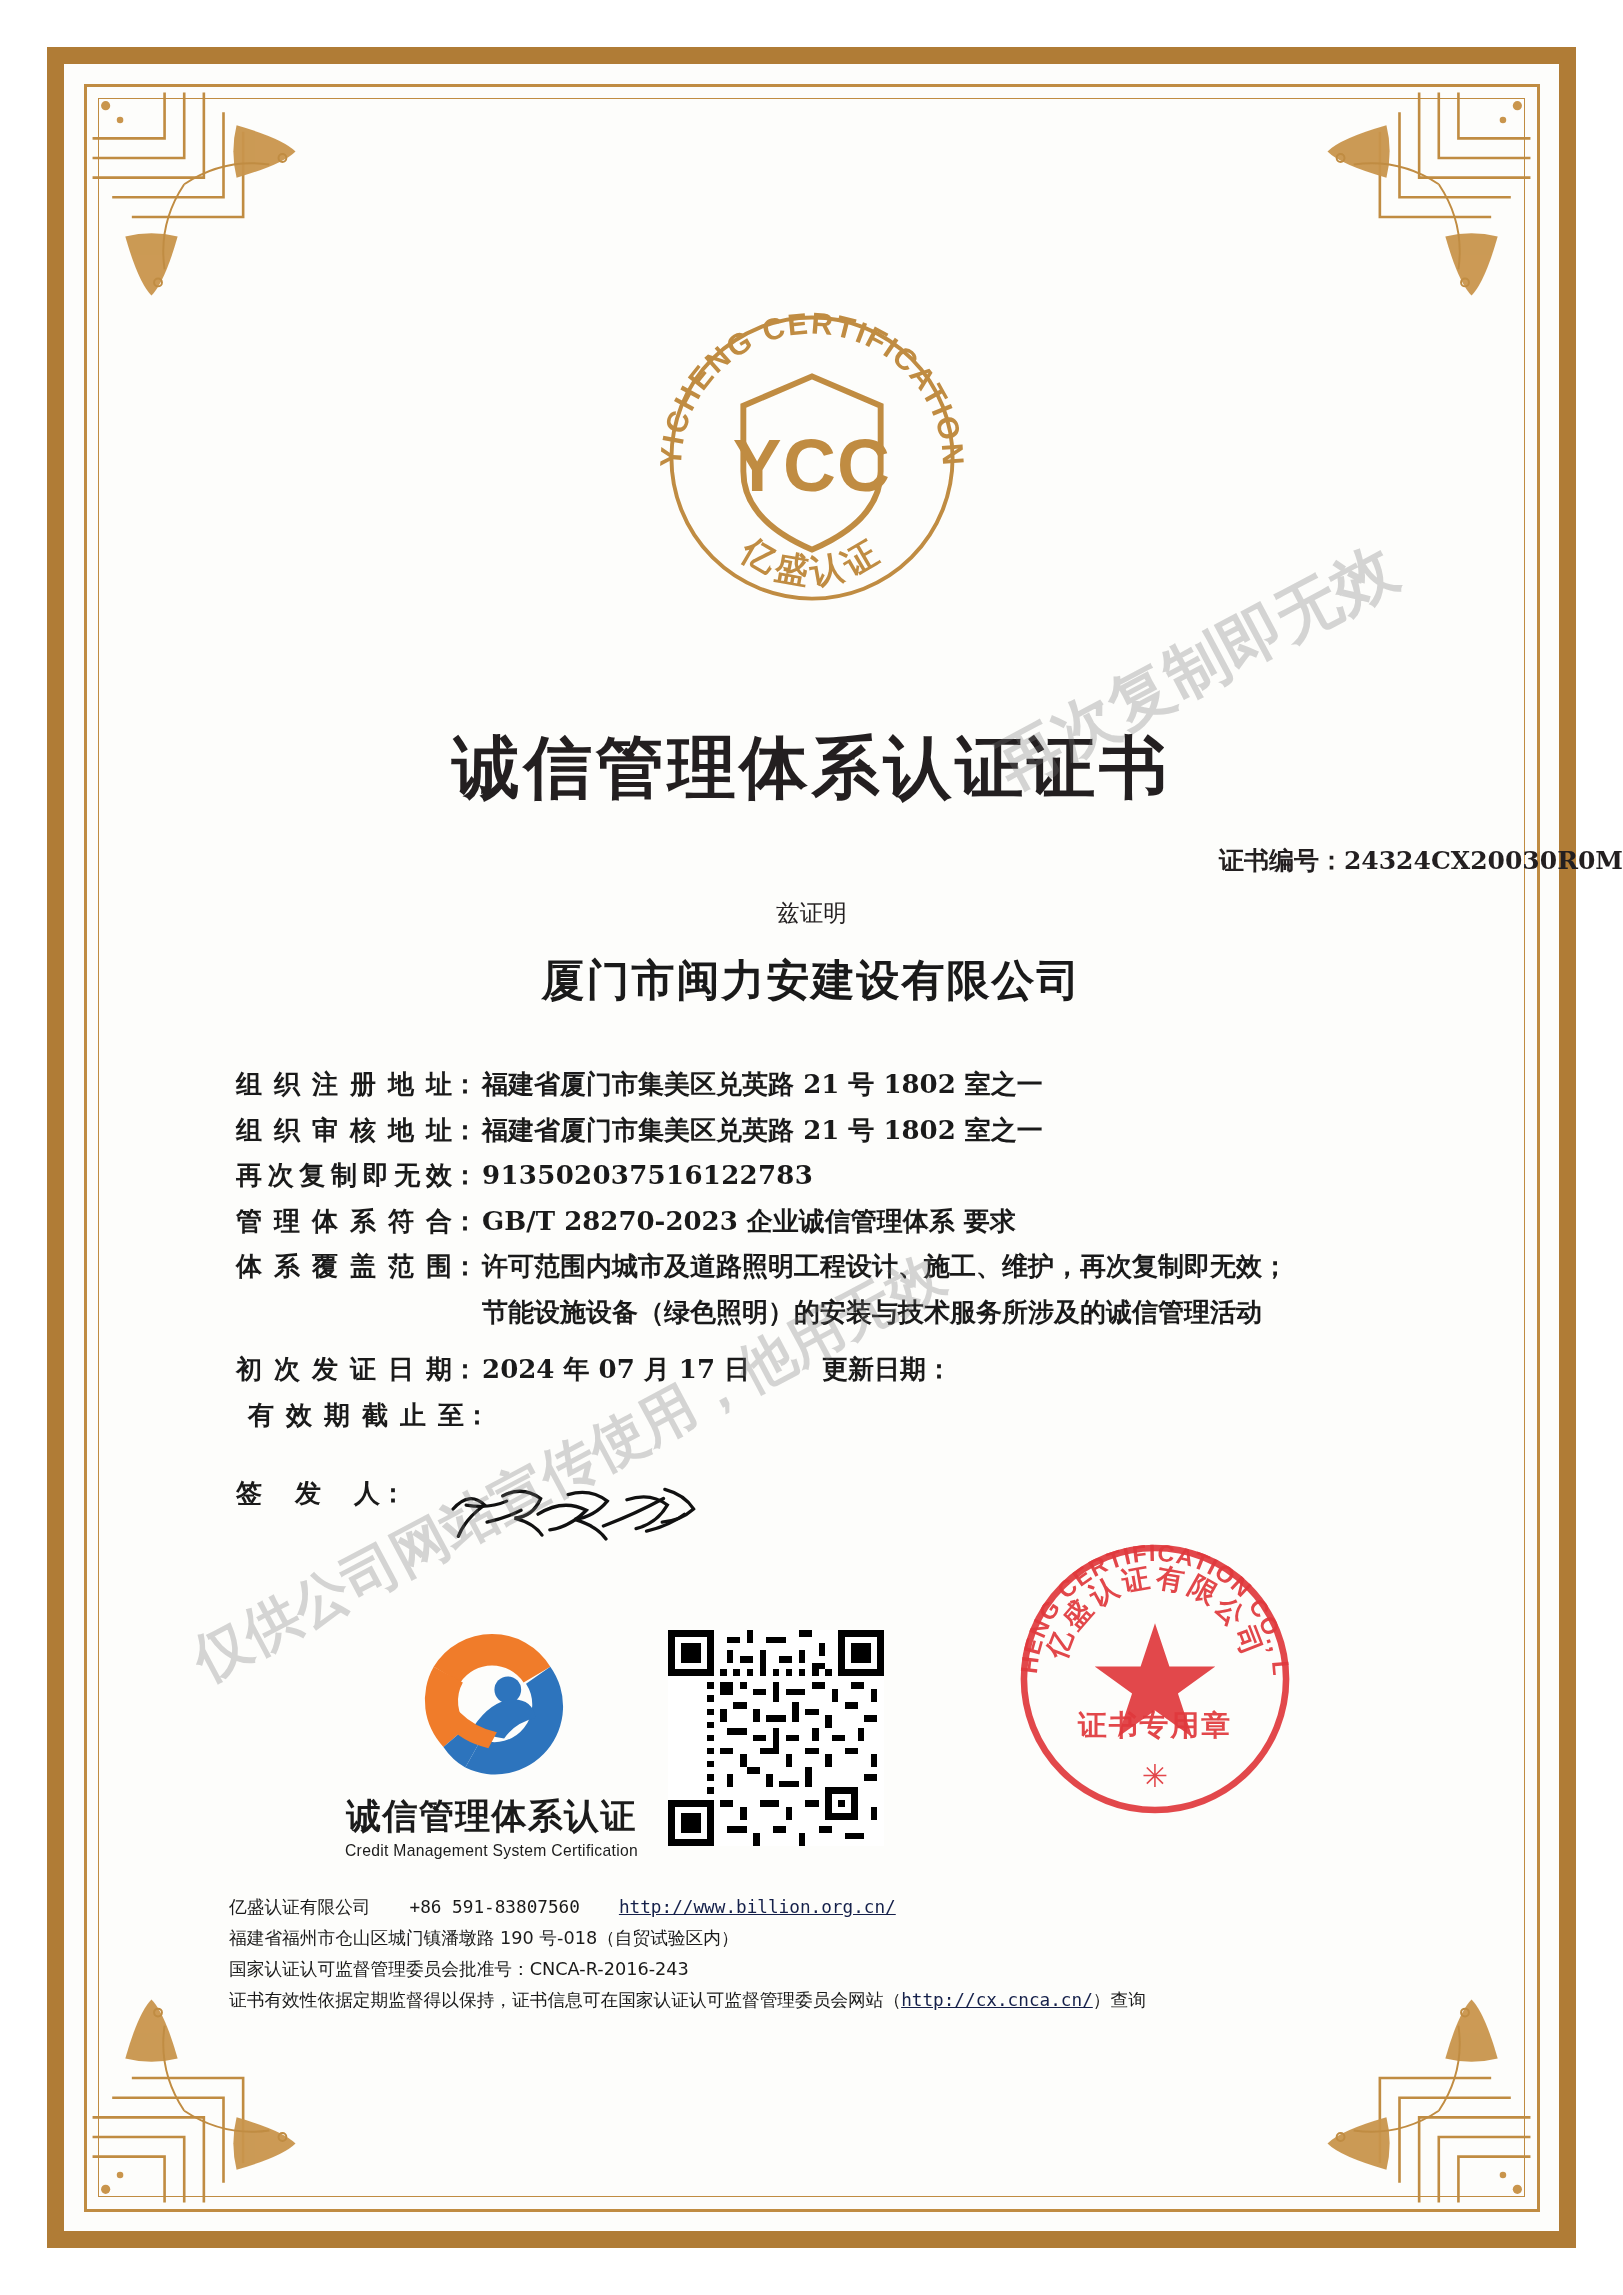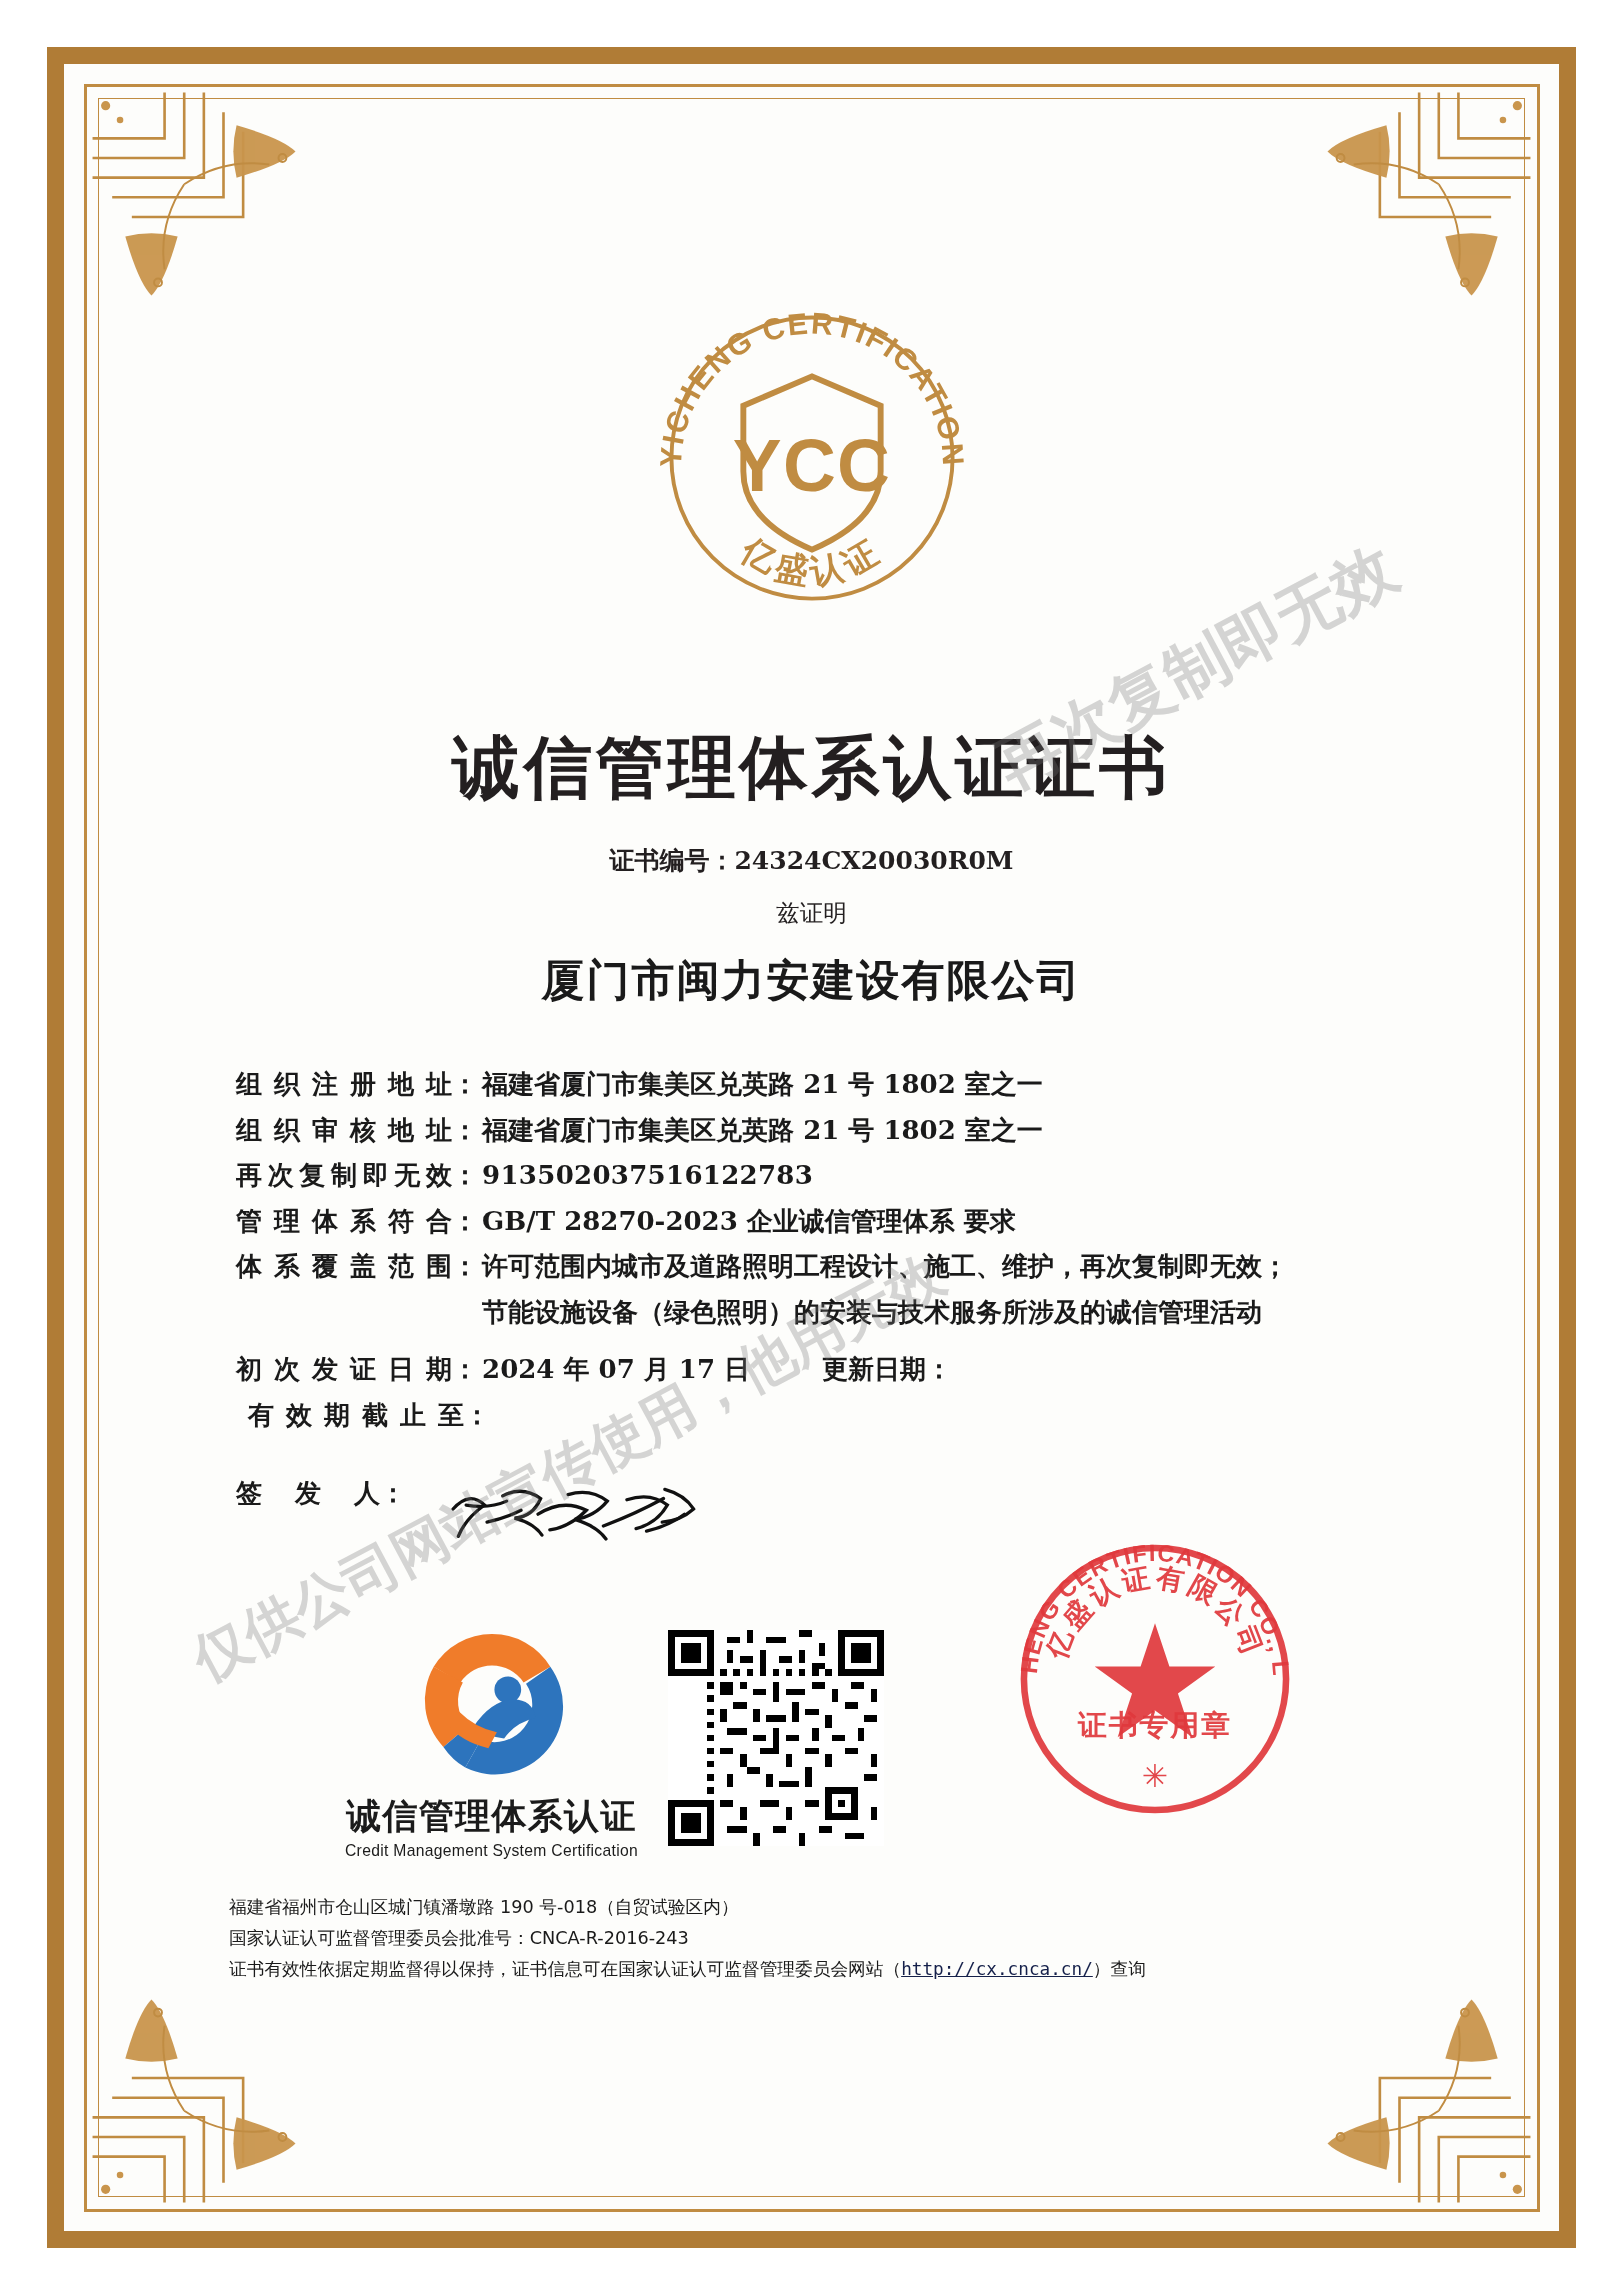--- a/index.html
+++ b/index.html
@@ -76,21 +76,21 @@
     font-family: "DejaVu Sans", "Liberation Sans", sans-serif;
     font-size: 68px;
     font-weight: bold;
     letter-spacing: 3.9px;
     color: #231f20;
   }
   .cert-no {
     position: absolute;
     top: 844px;
     left: 0; right: 0;
-    text-align: center;
+    text-align: right;
     font-family: "DejaVu Serif", "Liberation Serif", serif;
     font-size: 25px;
     font-weight: bold;
     color: #231f20;
   }
   .attest {
     position: absolute;
     top: 897px;
     left: 0; right: 0;
     text-align: center;
@@ -622,20 +622,23 @@
       <text font-family="'DejaVu Sans', sans-serif" font-size="42" font-weight="bold" fill="#e0383c" opacity="0.92" letter-spacing="6">
         <textPath href="#sealArcTop2" startOffset="50%" text-anchor="middle">亿盛认证有限公司</textPath>
       </text>
       <path d="M235 150 l22 66 h70 l-57 41 22 67 -57 -41 -57 41 22 -67 -57 -41 h70 z" fill="#e0383c" opacity="0.92"></path>
       <text x="235" y="320" text-anchor="middle" font-family="'DejaVu Sans', sans-serif" font-size="44" font-weight="bold" fill="#e0383c" opacity="0.92" letter-spacing="3">证书专用章</text>
       <text x="235" y="400" text-anchor="middle" font-size="48" fill="#e0383c" opacity="0.92">✳</text>
     </svg>
   </div>
 
   <div class="footer">
+    <div class="f-line">
+      <span class="cn">亿盛认证有限公司</span><span class="gap"></span><span>+86 591-83807560</span><span class="gap"></span><span class="link">http://www.billion.org.cn/</span>
+    </div>
     <div class="f-line cn">福建省福州市仓山区城门镇潘墩路 190 号-018（自贸试验区内）</div>
     <div class="f-line cn">国家认证认可监督管理委员会批准号：CNCA-R-2016-243</div>
     <div class="f-line">
       <span class="cn">证书有效性依据定期监督得以保持，证书信息可在国家认证认可监督管理委员会网站（</span><span class="link">http://cx.cnca.cn/</span><span class="cn">）查询</span>
     </div>
   </div>
 
   <div class="wm wm-1">再次复制即无效</div>
   <div class="wm wm-2">仅供公司网站宣传使用，他用无效</div>
 

